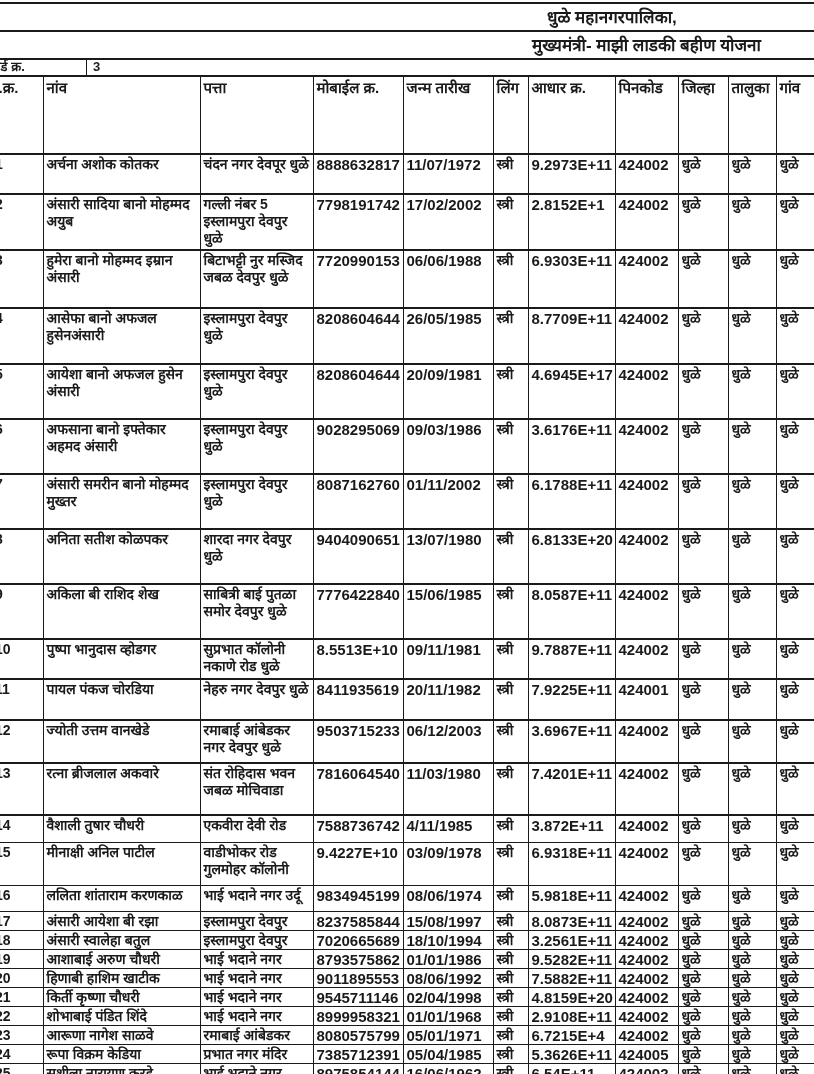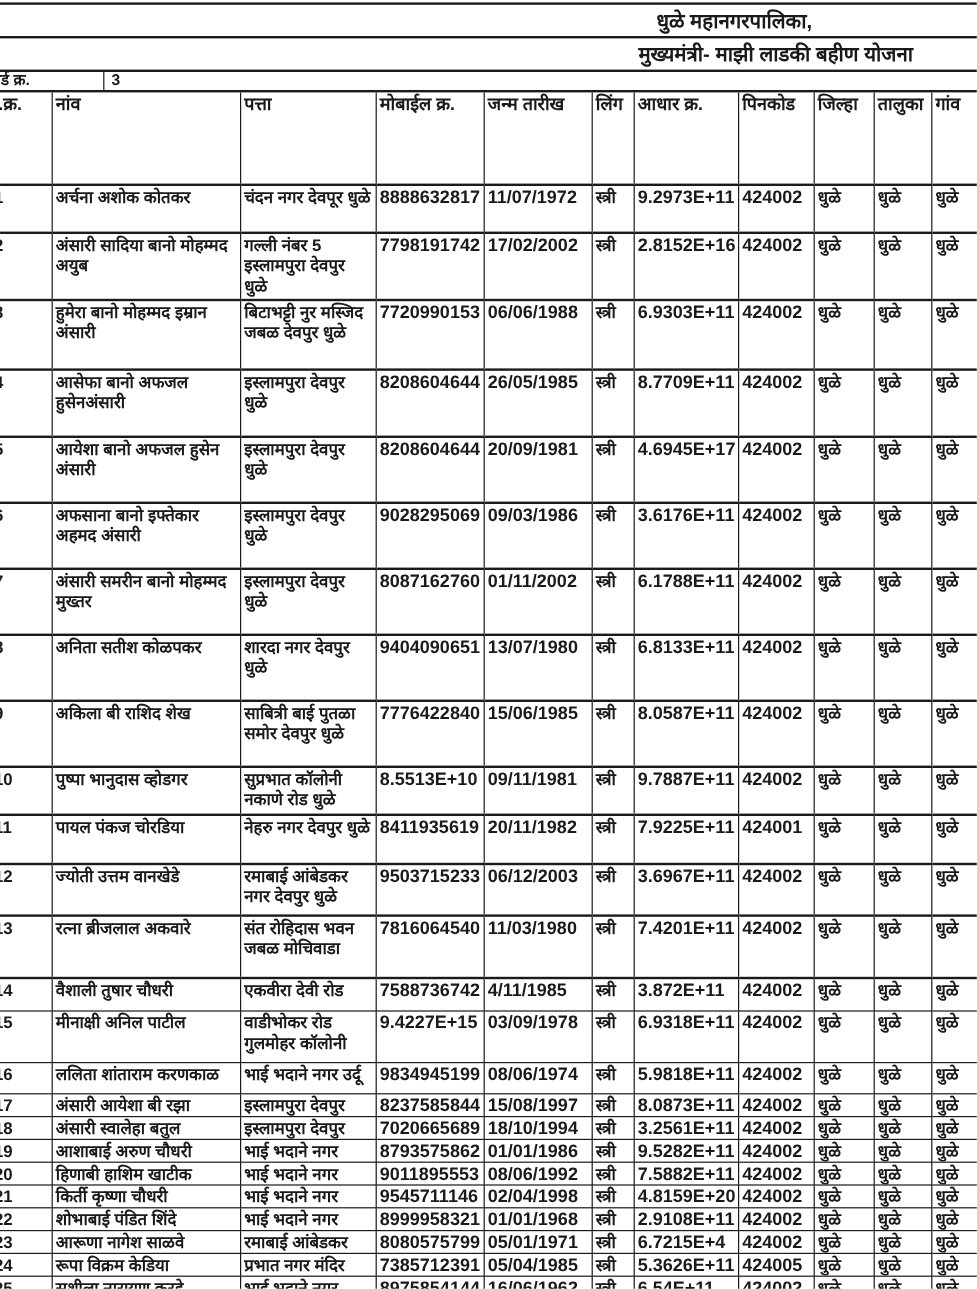--- a/index.html
+++ b/index.html
@@ -135,21 +135,21 @@
           <td class="col-taluka">धुळे</td>
           <td class="col-village">धुळे</td>
         </tr>
         <tr class="thick" style="height: 56px;">
           <td class="col-sr">2</td>
           <td class="col-name">अंसारी सादिया बानो मोहम्मद अयुब</td>
           <td class="col-address">गल्ली नंबर 5 इस्लामपुरा देवपुर धुळे</td>
           <td class="col-mobile">7798191742</td>
           <td class="col-dob">17/02/2002</td>
           <td class="col-gender">स्त्री</td>
-          <td class="col-aadhaar">2.8152E+16</td>
+          <td class="col-aadhaar">2.8152E+1</td>
           <td class="col-pincode">424002</td>
           <td class="col-district">धुळे</td>
           <td class="col-taluka">धुळे</td>
           <td class="col-village">धुळे</td>
         </tr>
         <tr class="thick" style="height: 58px;">
           <td class="col-sr">3</td>
           <td class="col-name">हुमेरा बानो मोहम्मद इम्रान अंसारी</td>
           <td class="col-address">बिटाभट्टी नुर मस्जिद जबळ देवपुर धुळे</td>
           <td class="col-mobile">7720990153</td>
@@ -213,21 +213,21 @@
           <td class="col-taluka">धुळे</td>
           <td class="col-village">धुळे</td>
         </tr>
         <tr class="thick" style="height: 55px;">
           <td class="col-sr">8</td>
           <td class="col-name">अनिता सतीश कोळपकर</td>
           <td class="col-address">शारदा नगर देवपुर धुळे</td>
           <td class="col-mobile">9404090651</td>
           <td class="col-dob">13/07/1980</td>
           <td class="col-gender">स्त्री</td>
-          <td class="col-aadhaar">6.8133E+11</td>
+          <td class="col-aadhaar">6.8133E+20</td>
           <td class="col-pincode">424002</td>
           <td class="col-district">धुळे</td>
           <td class="col-taluka">धुळे</td>
           <td class="col-village">धुळे</td>
         </tr>
         <tr class="thick" style="height: 55px;">
           <td class="col-sr">9</td>
           <td class="col-name">अकिला बी राशिद शेख</td>
           <td class="col-address">साबित्री बाई पुतळा समोर देवपुर धुळे</td>
           <td class="col-mobile">7776422840</td>
@@ -301,21 +301,21 @@
           <td class="col-aadhaar">3.872E+11</td>
           <td class="col-pincode">424002</td>
           <td class="col-district">धुळे</td>
           <td class="col-taluka">धुळे</td>
           <td class="col-village">धुळे</td>
         </tr>
         <tr style="height: 43px;">
           <td class="col-sr">15</td>
           <td class="col-name">मीनाक्षी अनिल पाटील</td>
           <td class="col-address">वाडीभोकर रोड गुलमोहर कॉलोनी</td>
-          <td class="col-mobile">9.4227E+15</td>
+          <td class="col-mobile">9.4227E+10</td>
           <td class="col-dob">03/09/1978</td>
           <td class="col-gender">स्त्री</td>
           <td class="col-aadhaar">6.9318E+11</td>
           <td class="col-pincode">424002</td>
           <td class="col-district">धुळे</td>
           <td class="col-taluka">धुळे</td>
           <td class="col-village">धुळे</td>
         </tr>
         <tr style="height: 26px;">
           <td class="col-sr">16</td>

